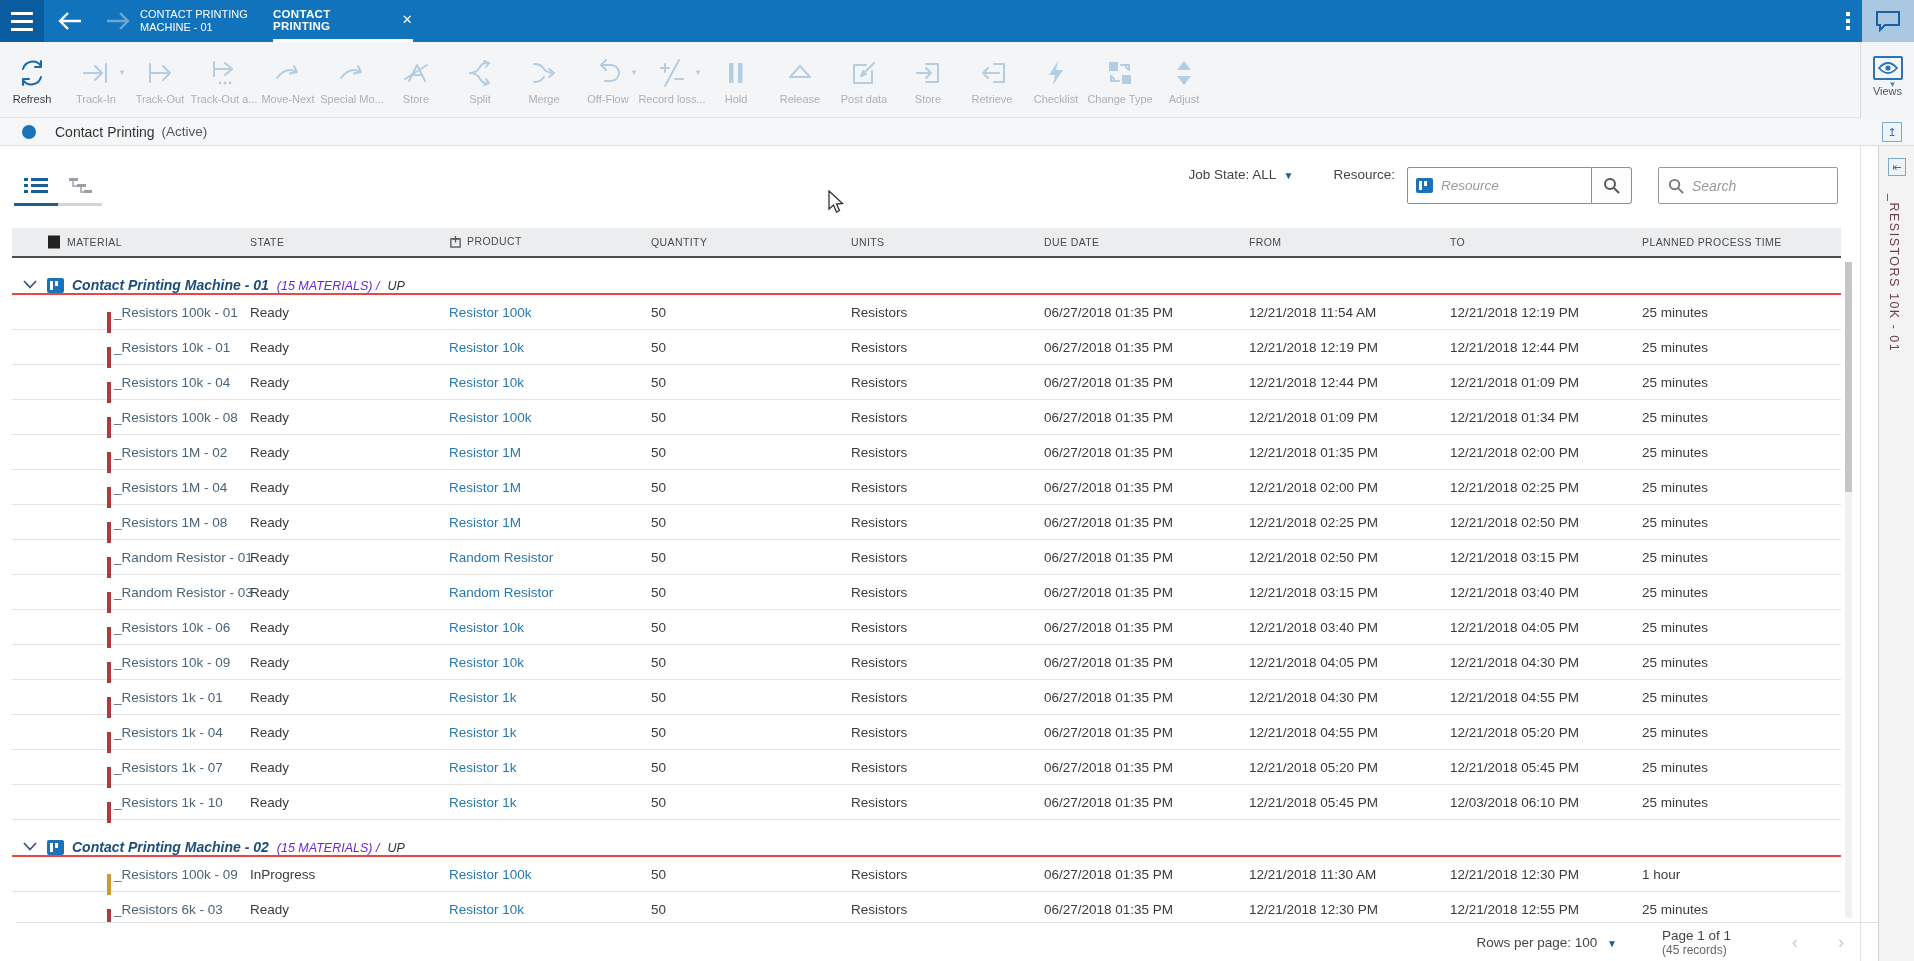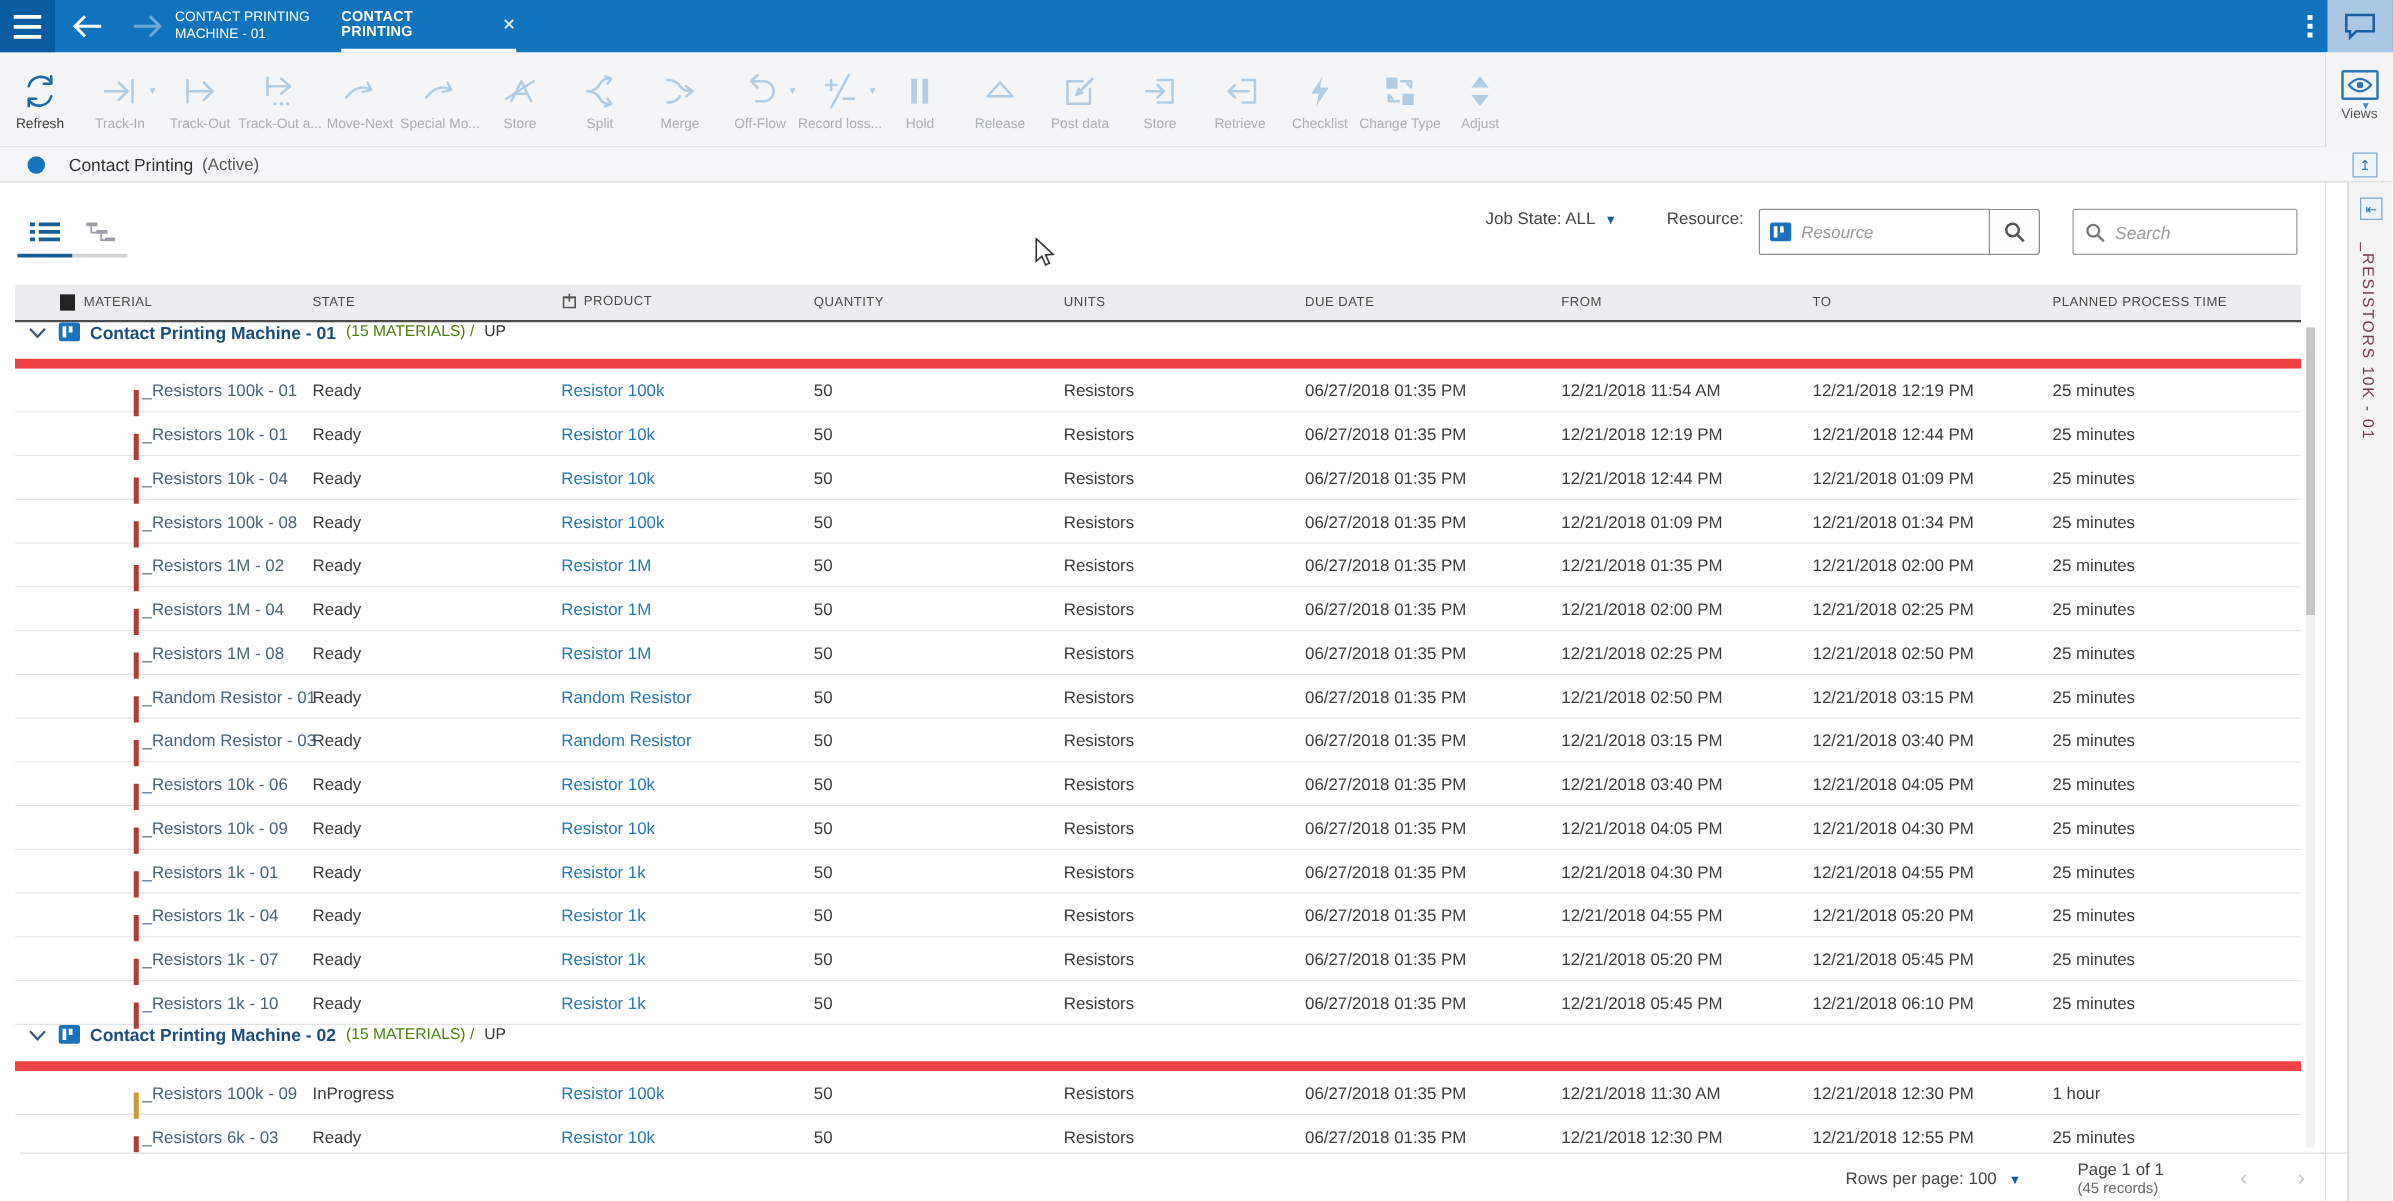--- a/index.html
+++ b/index.html
@@ -76,26 +76,26 @@
 
   
   #grid { position:absolute; left:12px; top:228px; width:1829px; height:694px; overflow:hidden; }
   .grid-cols { display:grid; grid-template-columns:238px 199px 202px 200px 193px 205px 201px 192px 1fr; align-items:center; }
   #grid-header { height:30px; background:#ebedef; border-bottom:2px solid #4c4c4c; }
   .hcell { font-size:10.5px; color:#4a4a4a; letter-spacing:.4px; white-space:nowrap; }
   .hcell.material { padding-left:55px; position:relative; }
   .hcell.material .sq { position:absolute; left:36px; top:50%; transform:translateY(-50%); width:12px; height:13px; background:#222; cursor:pointer; }
   .hcell.product { padding-left:0; position:relative; }
   .hcell.product .chipicon { display:inline-block; vertical-align:-3px; margin-right:5px; color:#555; }
-  .group-row { height:37px; border-bottom:8px solid #ef4444; background:#fff; cursor:pointer;
-    display:flex; align-items:flex-start; }
+  .group-row { height:37px; border-bottom:2px solid #ef4444; background:#fff; cursor:pointer;
+    display:flex; align-items:flex-end;font-style:italic; }
   .group-row .chev { margin-left:11px; color:#3c5a77; }
   .group-row .gicon { margin-left:10px; }
   .group-row .gname { margin-left:8px; font-size:14px; font-weight:bold; color:#1c4e79; }
-  .group-row .gcount { margin-left:8px; font-size:12.5px; color:#4d7c0f; }
+  .group-row .gcount { margin-left:8px; font-size:12.5px; color:#6d28d9; }
   .group-row .gstatus { margin-left:8px; font-size:12.5px; color:#333; }
   .data-row { height:35px; border-bottom:1px solid #e4e4e4; background:#fff; cursor:pointer; }
   .cell { font-size:13.5px; color:#3b3b3b; white-space:nowrap; }
   .cell.material { position:relative; padding-left:102px; color:#4a6377; }
   .cell.material .bar { position:absolute; left:95px; top:7px; width:4px; height:21px; }
   .bar.ready { background:#b03a3a; }
   .bar.inprogress { background:#cc9933; }
   .cell.product { color:#2878b0; }
   .cell.product span { cursor:pointer; }
   #grid-scrollbar { position:absolute; left:1845px; top:262px; width:7px; height:656px; background:#f1f1f1; }
@@ -591,21 +591,21 @@
         <div class="cell">25 minutes</div>
       </div>
       <div class="data-row grid-cols">
         <div class="cell material"><span class="bar ready"></span><span>_Resistors 1k - 10</span></div>
         <div class="cell">Ready</div>
         <div class="cell product"><span>Resistor 1k</span></div>
         <div class="cell">50</div>
         <div class="cell">Resistors</div>
         <div class="cell">06/27/2018 01:35 PM</div>
         <div class="cell">12/21/2018 05:45 PM</div>
-        <div class="cell">12/21/2018 06:10 PM</div>
+        <div class="cell">12/03/2018 06:10 PM</div>
         <div class="cell">25 minutes</div>
       </div>
       <div class="group-row">
         <span class="chev"><svg width="14" height="9" viewBox="0 0 14 9">
             <path d="M1 1 L7 7.5 L13 1" fill="none" stroke="currentColor" stroke-width="1.8"></path>
           </svg></span>
         <span class="gicon resicon"></span>
         <span class="gname">Contact Printing Machine - 02</span>
         <span class="gcount">(15 MATERIALS) /</span>
         <span class="gstatus">UP</span>

